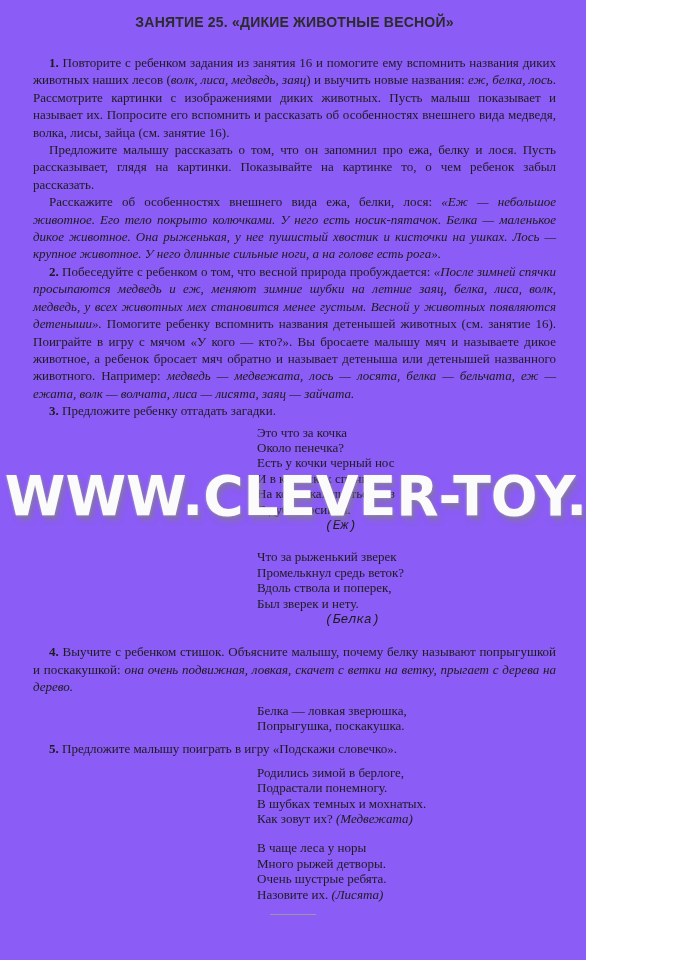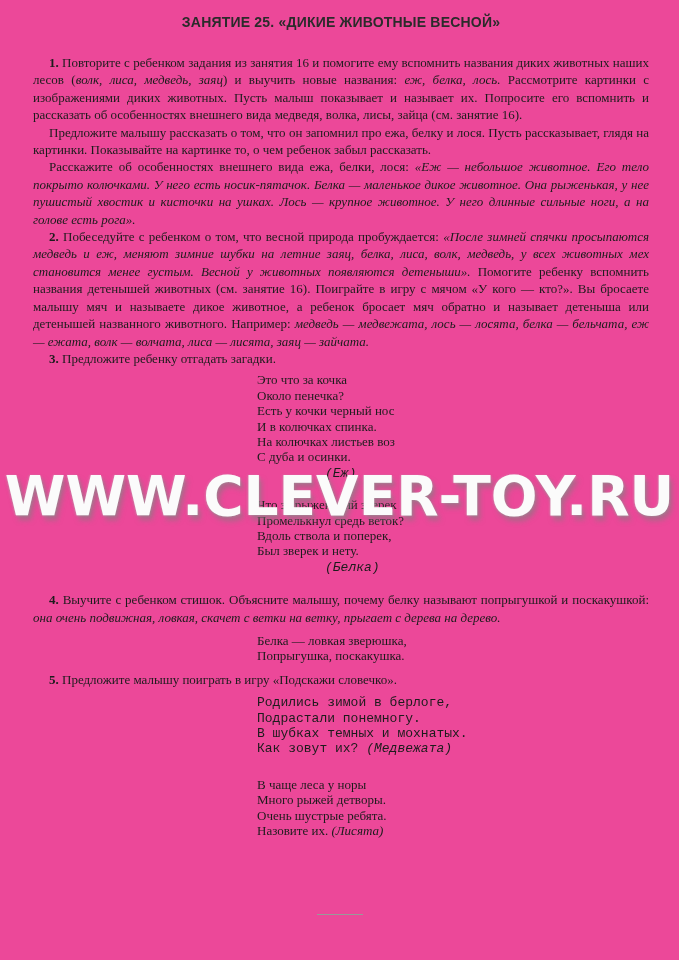--- a/index.html
+++ b/index.html
@@ -1,20 +1,20 @@
 <!DOCTYPE html>
 <html><head>
 <meta charset="utf-8">
 <style>
   html, body { margin: 0; padding: 0; background: #ffffff; }
   .page {
     position: relative;
-    width: 679px;
+    width: 586px;
     height: 960px;
-    background: #ec4899;
+    background: #8b5cf6;
     font-family: "Liberation Serif", serif;
     color: #1c1c1c;
     overflow: hidden;
   }
   .content { padding: 14px 30px 0 33px; }
   .title {
     margin: 0 0 24px 0;
     text-align: center;
     font-family: "Liberation Sans", sans-serif;
     font-weight: 700;
@@ -32,21 +32,21 @@
   .num { font-weight: 700; }
   .it { font-style: italic; }
   .poem {
     margin: 5px 0 5px 224px;
     font-size: 13px;
     line-height: 15.4px;
   }
   .poem-line { white-space: nowrap; }
   .answer-line { margin: 1px 0 16px 68px; white-space: nowrap; font-family: Liberation Mono, monospace; }
   .poem.rhyme { margin-top: 7px; margin-bottom: 7px; }
-  .poem.gap-after { margin-bottom: 20px; font-family: Liberation Mono, monospace; }
+  .poem.gap-after { margin-bottom: 14px; }
   .watermark {
     position: absolute;
     left: 0;
     top: 461px;
     width: 679px;
     text-align: center;
     font-family: "DejaVu Sans", sans-serif;
     font-weight: bold;
     font-size: 55px;
     line-height: 70px;

